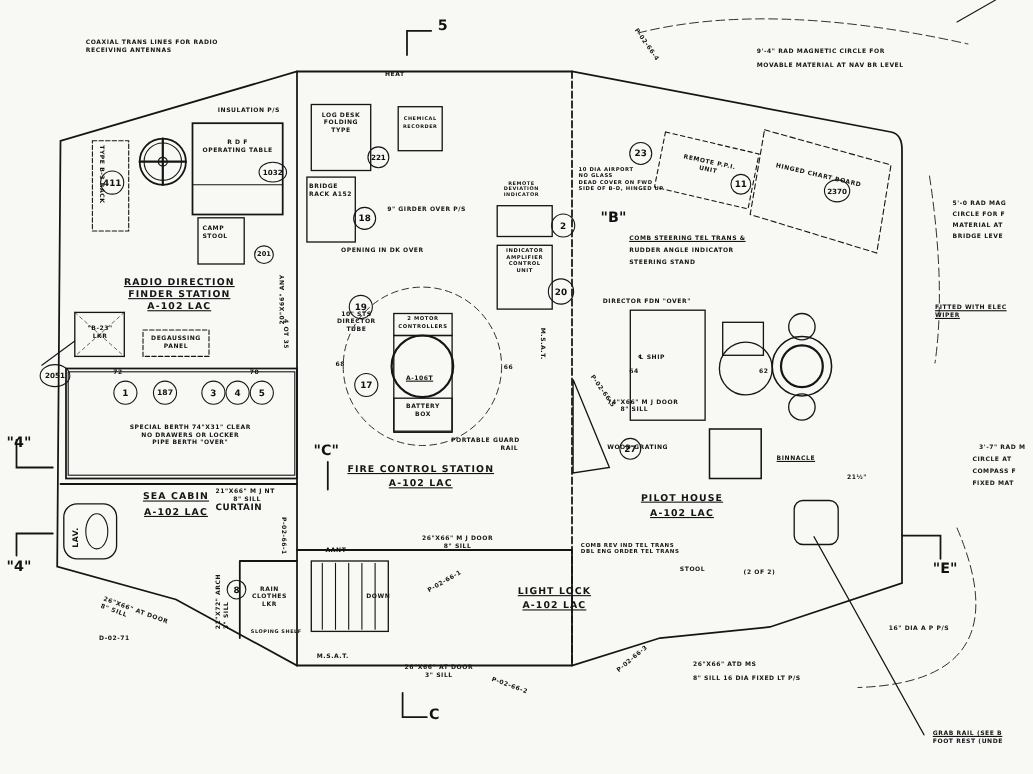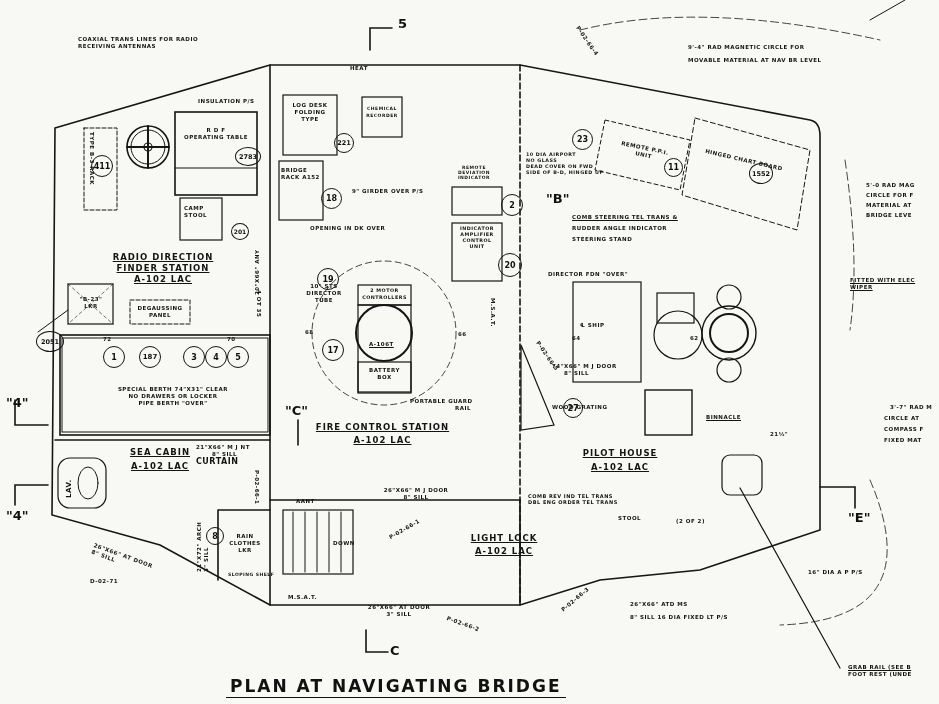--- a/index.html
+++ b/index.html
@@ -329,43 +329,42 @@
 
 <div class="lbl s rot" style="left:388px;top:535px;transform:rotate(-30deg);">P-02-66-1</div>
 <div class="lbl s rot" style="left:448px;top:615px;transform:rotate(20deg);">P-02-66-2</div>
 <div class="lbl s rot" style="left:560px;top:608px;transform:rotate(-40deg);">P-02-66-3</div>
 <div class="lbl s rot" style="left:580px;top:25px;transform:rotate(55deg);">P-02-66-4</div>
 <div class="lbl s rot" style="left:540px;top:340px;transform:rotate(55deg);">P-02-66-5</div>
 <div class="lbl s" style="left:90px;top:578px;">D-02-71</div>
 <div class="lbl s rot" style="left:260px;top:470px;transform:rotate(90deg);">P-02-66-1</div>
 
 <div class="tag" style="left:59px;top:155px;width:20px;height:20px;">411</div>
-<div class="tag" style="left:203px;top:147px;width:24px;height:17px;font-size:6.5px;">2783</div>
+<div class="tag" style="left:203px;top:147px;width:24px;height:17px;font-size:6.5px;">1032</div>
 <div class="tag" style="left:302px;top:133px;width:18px;height:18px;font-size:6.5px;">221</div>
 <div class="tag" style="left:199px;top:223px;width:16px;height:15px;font-size:6px;">201</div>
 <div class="tag" style="left:289px;top:188px;width:19px;height:19px;">18</div>
 <div class="tag" style="left:285px;top:268px;width:20px;height:20px;">19</div>
 <div class="tag" style="left:290px;top:339px;width:20px;height:20px;">17</div>
 <div class="tag" style="left:469px;top:194px;width:20px;height:20px;">2</div>
 <div class="tag" style="left:466px;top:253px;width:22px;height:22px;">20</div>
 <div class="tag" style="left:540px;top:129px;width:19px;height:19px;">23</div>
 <div class="tag" style="left:632px;top:158px;width:17px;height:17px;">11</div>
-<div class="tag" style="left:717px;top:163px;width:22px;height:19px;font-size:6.5px;">1552</div>
+<div class="tag" style="left:717px;top:163px;width:22px;height:19px;font-size:6.5px;">2370</div>
 <div class="tag" style="left:4px;top:331px;width:26px;height:19px;font-size:6.5px;">2051</div>
 <div class="tag" style="left:71px;top:346px;width:20px;height:20px;">1</div>
 <div class="tag" style="left:107px;top:346px;width:20px;height:20px;font-size:7px;">187</div>
 <div class="tag" style="left:151px;top:346px;width:20px;height:20px;">3</div>
 <div class="tag" style="left:173px;top:346px;width:20px;height:20px;">4</div>
 <div class="tag" style="left:195px;top:346px;width:20px;height:20px;">5</div>
 <div class="tag" style="left:174px;top:527px;width:16px;height:16px;">8</div>
 <div class="tag" style="left:531px;top:398px;width:18px;height:18px;">27</div>
 
 <div class="sect" style="left:398px;top:16px;">5</div>
 <div class="sect" style="left:6px;top:395px;">"4"</div>
 <div class="sect" style="left:6px;top:508px;">"4"</div>
 <div class="sect" style="left:285px;top:403px;">"C"</div>
 <div class="sect" style="left:390px;top:643px;">C</div>
 <div class="sect" style="left:546px;top:191px;">"B"</div>
 <div class="sect" style="left:848px;top:510px;">"E"</div>
 
-<div id="title">PLAN AT NAVIGATING BRIDGE</div>
 
 </div>
 
 </body></html>

